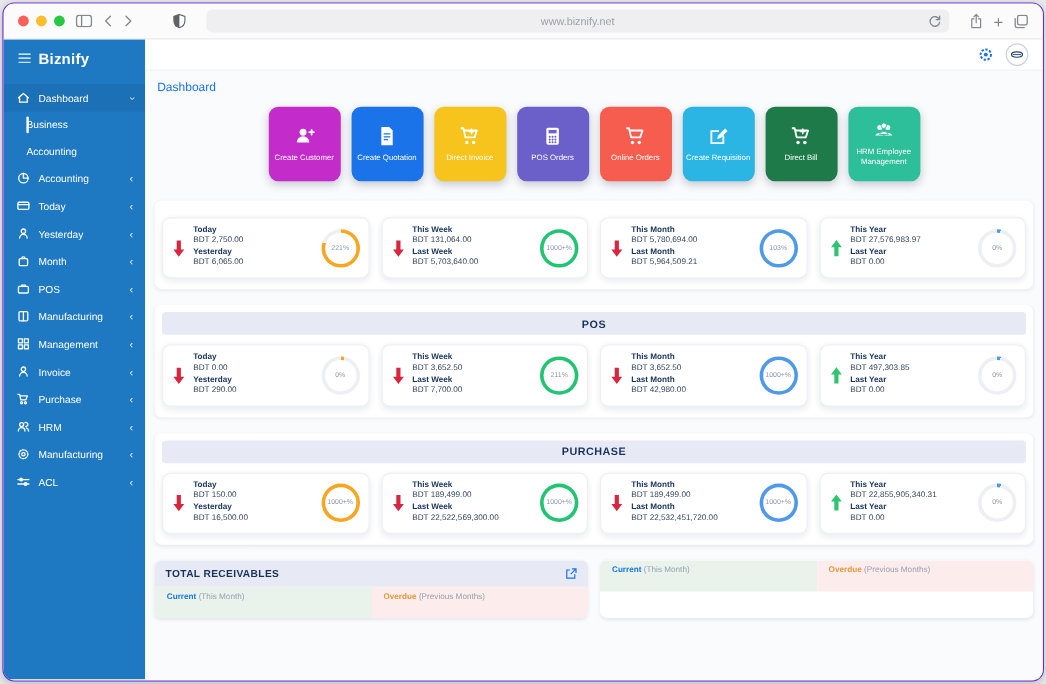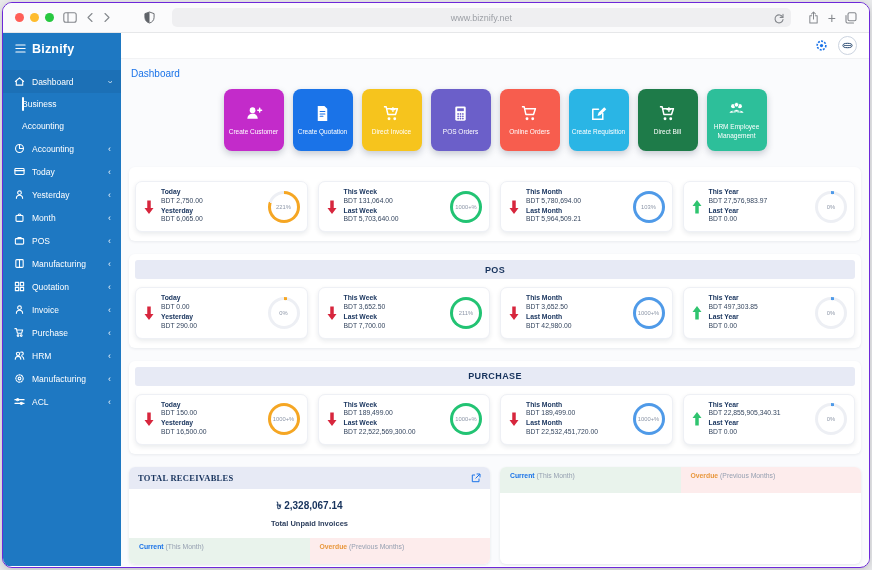--- a/index.html
+++ b/index.html
@@ -60,21 +60,21 @@
   .stat-text { flex:1; min-width:0; line-height:1.3; }
   .stat-label { font-size:6.8px; font-weight:bold; color:#16325c; white-space:nowrap; }
   .stat-value { font-size:6.8px; color:#35465f; white-space:nowrap; margin-bottom:1px; }
   .ring { width:32px; height:32px; border-radius:50%; background:conic-gradient(var(--c) var(--p), #edeff4 0); position:relative; display:flex; align-items:center; justify-content:center; flex-shrink:0; }
   .ring::before { content:''; position:absolute; inset:3px; background:#fff; border-radius:50%; }
   .ring-label { position:relative; font-size:5.8px; color:#8d97a8; }
 
   
   .panels-row { display:flex; gap:10px; }
   .panel { flex:1; background:#fff; border-radius:6px; overflow:hidden; box-shadow:0 1px 3px rgba(16,30,54,.09); }
-  .panel-header { background:#e7eaf5; height:22px; display:flex; align-items:center; justify-content:space-between; padding:0 9px;font-family:Liberation Serif, serif; }
+  .panel-header { background:#e7eaf5; height:22px; display:flex; align-items:center; justify-content:space-between; padding:0 9px; }
   .panel-title { font-size:8.5px; font-weight:bold; color:#16325c; letter-spacing:.3px; }
   .panel-body { padding:9px 0 10px; text-align:center; }
   .panel-amount { font-size:10px; font-weight:bold; color:#16325c; }
   .panel-subtitle { font-size:7.5px; font-weight:bold; color:#2c3e5d; margin-top:4px; }
   .panel-strip { display:flex; }
   .strip-half { flex:1; padding:5px 10px 14px; font-size:6.8px; white-space:nowrap; }
   .strip-current { background:#e9f3ec; }
   .strip-overdue { background:#fdecec; }
   .lbl-current { color:#1a73e8; font-weight:bold; }
   .lbl-overdue { color:#e8973c; font-weight:bold; }
@@ -230,21 +230,21 @@
         </div>
         <div class="side-item">
           <span class="side-icon">
               <svg viewBox="0 0 12 12">
                 <rect x="1.5" y="1.5" width="3.6" height="3.6" class="i-stroke"></rect>
                 <rect x="6.9" y="1.5" width="3.6" height="3.6" class="i-stroke"></rect>
                 <rect x="1.5" y="6.9" width="3.6" height="3.6" class="i-stroke"></rect>
                 <rect x="6.9" y="6.9" width="3.6" height="3.6" class="i-stroke"></rect>
               </svg>
             </span>
-          <span class="side-label">Quotation</span>
+          <span class="side-label">Management</span>
           <span class="chev">‹</span>
         </div>
         <div class="side-item">
           <span class="side-icon">
               <svg viewBox="0 0 12 12">
                 <circle cx="6" cy="4" r="2" class="i-stroke"></circle>
                 <path d="M2.6 10.2a3.4 3.4 0 0 1 6.8 0" class="i-stroke"></path>
               </svg>
             </span>
           <span class="side-label">Invoice</span>
@@ -625,24 +625,20 @@
           <div class="panel">
             <div class="panel-header">
               <span class="panel-title">TOTAL RECEIVABLES</span>
               <span style="display:flex">
                 <svg width="10" height="10" viewBox="0 0 10 10">
                     <path d="M4 2H1.3v6.7H8V5.6" fill="none" stroke="#1a73e8" stroke-width="1"></path>
                     <path d="M5.6 1H9v3.4M9 1 4.6 5.4" fill="none" stroke="#1a73e8" stroke-width="1"></path>
                   </svg>
               </span>
             </div>
-            <div class="panel-body">
-              <div class="panel-amount">৳ 2,328,067.14</div>
-              <div class="panel-subtitle">Total Unpaid Invoices</div>
-            </div>
             <div class="panel-strip">
               <div class="strip-half strip-current"><span class="lbl-current">Current</span><span class="strip-note">(This Month)</span></div>
               <div class="strip-half strip-overdue"><span class="lbl-overdue">Overdue</span><span class="strip-note">(Previous Months)</span></div>
             </div>
           </div>
           <div class="panel">
             <div class="panel-strip">
               <div class="strip-half strip-current"><span class="lbl-current">Current</span><span class="strip-note">(This Month)</span></div>
               <div class="strip-half strip-overdue"><span class="lbl-overdue">Overdue</span><span class="strip-note">(Previous Months)</span></div>
             </div>

